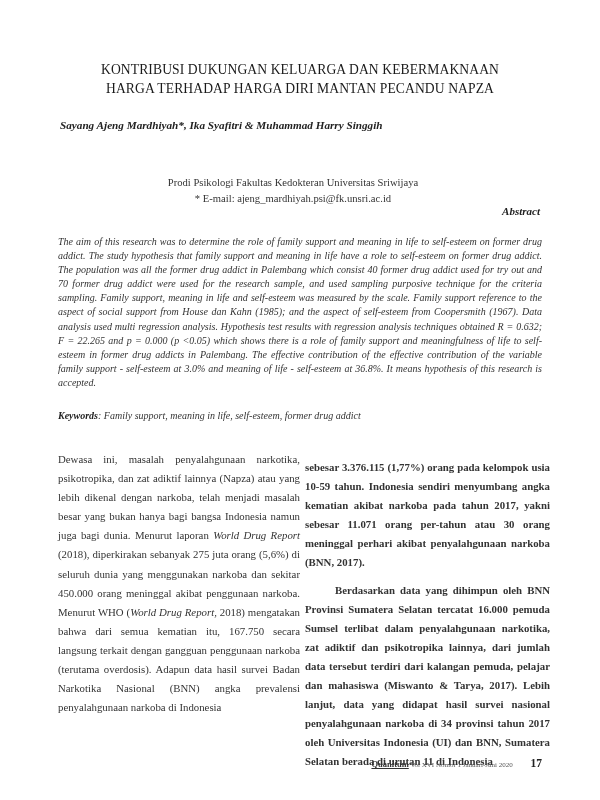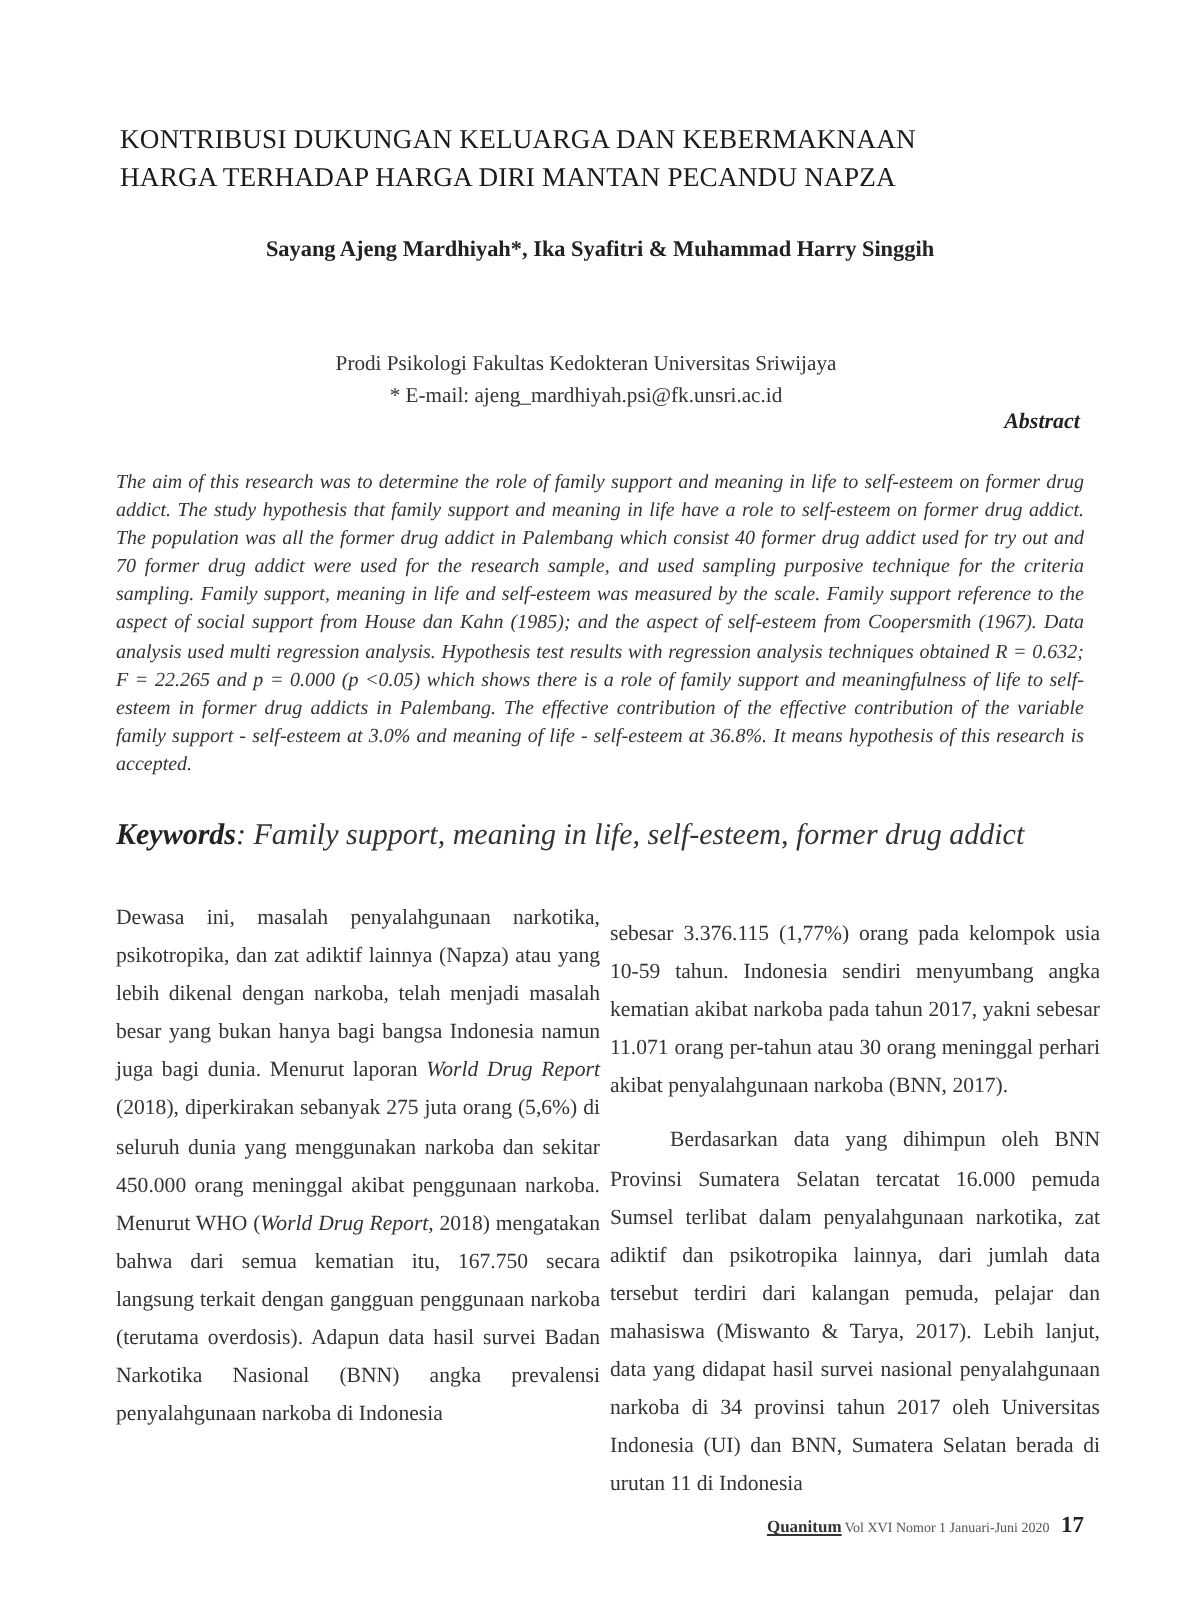--- a/index.html
+++ b/index.html
@@ -1,67 +1,67 @@
 <!DOCTYPE html>
 <html><head>
 <meta charset="utf-8">
 <style>
   html, body { margin: 0; padding: 0; }
   body {
     width: 600px; height: 800px; background: #ffffff; position: relative; overflow: hidden;
     font-family: "Liberation Serif", "DejaVu Serif", serif; color: #222;
   }
   .title {
-    position: absolute; left: 60px; width: 480px; top: 60px; text-align: left;
+    position: absolute; left: 60px; width: 480px; top: 60px; text-align: center;
     font-size: 13.6px; line-height: 19px; font-weight: normal; letter-spacing: 0.1px; color: #1a1a1a;
     margin: 0;
   }
   .title span { display: block; white-space: nowrap; }
   .authors {
-    position: absolute; left: 60px; width: 480px; top: 119px; text-align: center;
-    font-size: 11.2px; font-weight: bold; color: #222; white-space: nowrap;
+    position: absolute; left: 60px; width: 480px; top: 119px; 
+    font-size: 11.2px; font-weight: bold; color: #222; white-space: nowrap; font-style: italic;
   }
   .affil, .email {
     position: absolute; left: 53px; width: 480px; text-align: center;
     font-size: 10.6px; color: #333; white-space: nowrap; margin-top: 40px;
   }
   .affil { top: 137px; }
   .email { top: 153px; }
   .abstract-head {
     position: absolute; left: 60px; width: 480px; top: 205px; text-align: right;
     font-size: 11px; font-style: italic; font-weight: bold; color: #222;
   }
   .abstract {
     position: absolute; left: 58px; width: 484px; top: 235px;
     font-size: 10px; line-height: 14.1px; font-style: italic; color: #333;
     text-align: justify; margin: 0;
   }
   .keywords {
     position: absolute; left: 58px; width: 484px; top: 410px;
-    font-size: 15px; font-style: italic; color: #333; white-space: nowrap;
+    font-size: 10px; font-style: italic; color: #333; white-space: nowrap;
   }
   .keywords b { font-weight: bold; color: #222; }
   .col {
     position: absolute; width: 242px; font-size: 10.8px; line-height: 19.1px; color: #333;
     text-align: justify;
   }
   .col-left { left: 58px; top: 450px; }
-  .col-right { left: 305px; top: 458px; width: 245px; }
+  .col-right { left: 305px; top: 458px; width: 245px; font-weight: bold; }
   .section-head {
     font-size: 11.8px; font-weight: bold; color: #222; margin: 0 0 4px 0; white-space: nowrap;
   }
   .section-head .num { display: inline-block; width: 34px; }
   .col p { margin: 0; }
   .col p + p { margin-top: 8px; }
   .indent { text-indent: 30px; }
   .footer {
     position: absolute; right: 58px; top: 757px; font-size: 7px; color: #555; white-space: nowrap;
   }
   .footer .journal { font-weight: bold; font-size: 8.5px; color: #333; text-decoration: underline; }
-  .footer .page-num { font-size: 11.5px; font-weight: bold; color: #222; margin-left: 4px; }
+  .footer .page-num { font-size: 11.5px; font-weight: bold; color: #222; margin-left: 16px; }
 </style>
 </head>
 <body>
 
 <h1 class="title">
   <span>KONTRIBUSI DUKUNGAN KELUARGA DAN KEBERMAKNAAN</span>
   <span>HARGA TERHADAP HARGA DIRI MANTAN PECANDU NAPZA</span>
 </h1>
 
 <div class="authors">Sayang Ajeng Mardhiyah*, Ika Syafitri &amp; Muhammad Harry Singgih</div>

